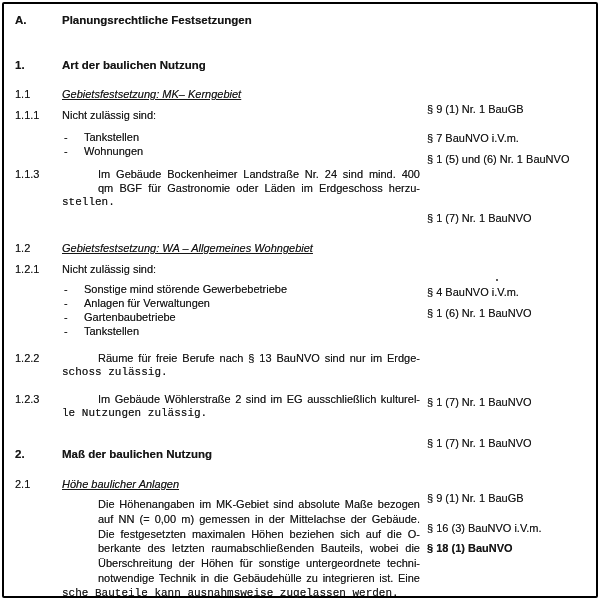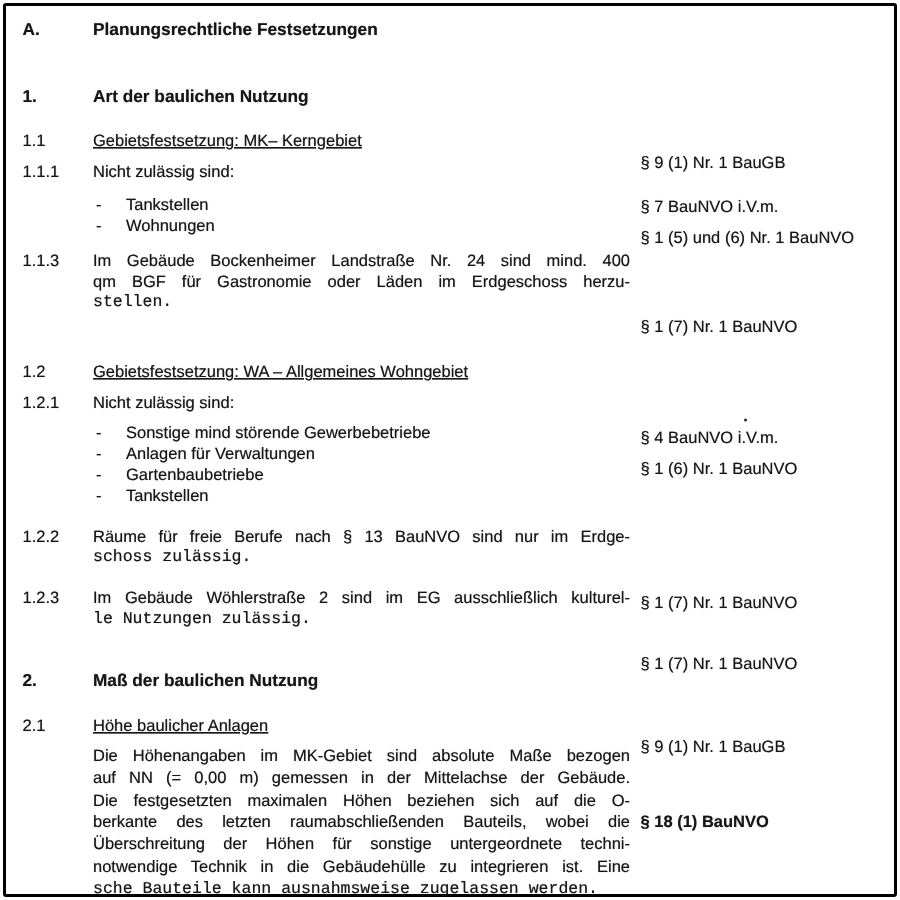--- a/index.html
+++ b/index.html
@@ -11,22 +11,22 @@
   }
   .frame { position:absolute; inset:2px; border:2px solid #000; border-radius:2px; pointer-events:none; }
   .row {
     position:absolute; left:15px; width:571px;
     display:grid; grid-template-columns:47px 358px 1fr;
     font-size:11px; line-height:14px;
   }
   .row .num  { white-space:nowrap; }
   .row .ref  { padding-left:7px; white-space:nowrap;margin-top:44px; }
   .bold .num, .bold .text { font-weight:bold; font-size:11.5px; }
-  .ul .t { text-decoration:underline; }
-  .jline { text-align:justify; text-align-last:justify; }
+  .ul .t { text-decoration:underline;font-style:italic; }
+  .jline { text-align:justify; text-align-last:justify;margin-left:36px; }
   .lline { text-align:left;font-family:Liberation Mono, monospace; }
   .bullets { position:absolute; left:64px; font-size:11px; line-height:14px; }
   .bullet-line { display:flex; }
   .dash { width:20px; flex:0 0 20px; }
   .bodypar { line-height:14.8px; }
   .bodypar .ref { line-height:14.8px;font-weight:bold; }
   .artifact-dot { position:absolute; left:496px; top:279px; width:2px; height:2px; background:#000; border-radius:50%; opacity:.85; }
 </style>
 </head>
 <body>
@@ -131,20 +131,21 @@
 
 <div class="row bold" style="top:447px">
   <div class="num">2.</div>
   <div class="text">Maß der baulichen Nutzung</div>
   <div class="ref">§ 9 (1) Nr. 1 BauGB</div>
 </div>
 
 <div class="row ul" style="top:477px">
   <div class="num">2.1</div>
   <div class="text"><span class="t">Höhe baulicher Anlagen</span></div>
+  <div class="ref">§ 16 (3) BauNVO i.V.m.</div>
 </div>
 
 <div class="row bodypar" style="top:497px">
   <div class="num"></div>
   <div class="text">
     <div class="jline">Die Höhenangaben im MK-Gebiet sind absolute Maße bezogen</div>
     <div class="jline">auf NN (= 0,00 m) gemessen in der Mittelachse der Gebäude.</div>
     <div class="jline">Die festgesetzten maximalen Höhen beziehen sich auf die O-</div>
     <div class="jline">berkante des letzten raumabschließenden Bauteils, wobei die</div>
     <div class="jline">Überschreitung der Höhen für sonstige untergeordnete techni-</div>

